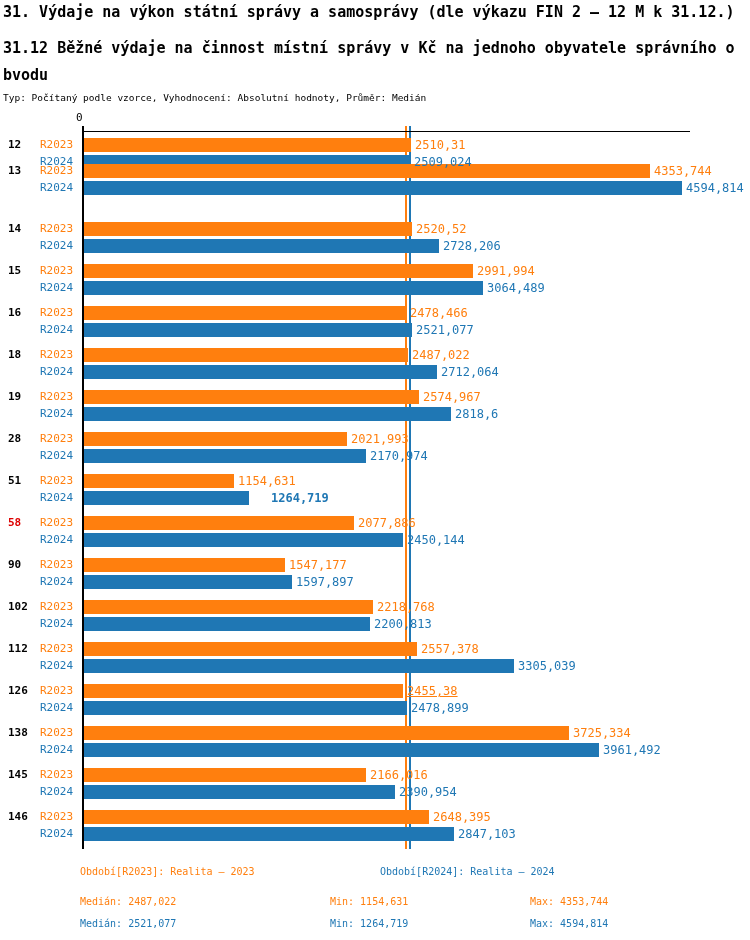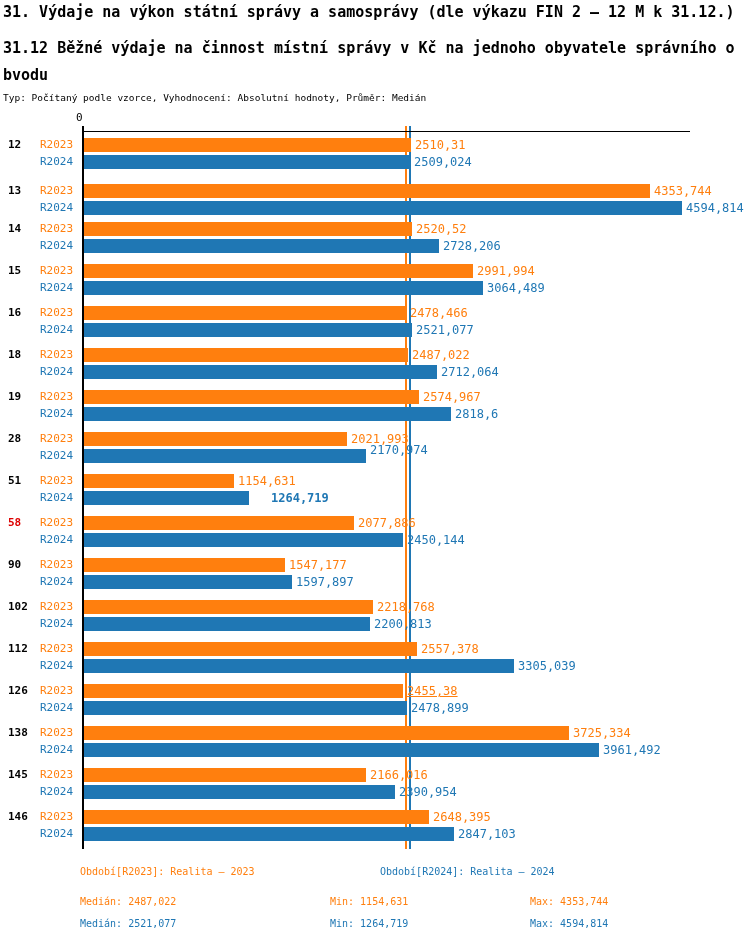--- a/index.html
+++ b/index.html
@@ -48,21 +48,21 @@
       <div class="median-line" style="left: 327px; background: rgb(31, 119, 180);"></div>
       <div class="bar-group" style="top: 7px;">
         <span class="cat-label">12</span>
         <span class="series-label" style="top: 0px; color: rgb(255, 127, 14);">R2023</span>
         <div class="bar" style="top: 0px; width: 327px; height: 14px; background: rgb(255, 127, 14);"></div>
         <span class="val-label" style="top: 0px; left: 333px; color: rgb(255, 127, 14);">2510,31</span>
         <span class="series-label" style="top: 17px; color: rgb(31, 119, 180);">R2024</span>
         <div class="bar" style="top: 17px; width: 326px; height: 14px; background: rgb(31, 119, 180);"></div>
         <span class="val-label" style="top: 17px; left: 332px; color: rgb(31, 119, 180);">2509,024</span>
       </div>
-      <div class="bar-group" style="top: 53px;">
+      <div class="bar-group" style="top: 33px;">
         <span class="cat-label">13</span>
         <span class="series-label" style="top: 0px; color: rgb(255, 127, 14);">R2023</span>
         <div class="bar" style="top: 0px; width: 566px; height: 14px; background: rgb(255, 127, 14);"></div>
         <span class="val-label" style="top: 0px; left: 572px; color: rgb(255, 127, 14);">4353,744</span>
         <span class="series-label" style="top: 17px; color: rgb(31, 119, 180);">R2024</span>
         <div class="bar" style="top: 17px; width: 598px; height: 14px; background: rgb(31, 119, 180);"></div>
         <span class="val-label" style="top: 17px; left: 604px; color: rgb(31, 119, 180);">4594,814</span>
       </div>
       <div class="bar-group" style="top: 91px;">
         <span class="cat-label">14</span>
@@ -109,21 +109,21 @@
         <div class="bar" style="top: 17px; width: 367px; height: 14px; background: rgb(31, 119, 180);"></div>
         <span class="val-label" style="top: 17px; left: 373px; color: rgb(31, 119, 180);">2818,6</span>
       </div>
       <div class="bar-group" style="top: 301px;">
         <span class="cat-label">28</span>
         <span class="series-label" style="top: 0px; color: rgb(255, 127, 14);">R2023</span>
         <div class="bar" style="top: 0px; width: 263px; height: 14px; background: rgb(255, 127, 14);"></div>
         <span class="val-label" style="top: 0px; left: 269px; color: rgb(255, 127, 14);">2021,993</span>
         <span class="series-label" style="top: 17px; color: rgb(31, 119, 180);">R2024</span>
         <div class="bar" style="top: 17px; width: 282px; height: 14px; background: rgb(31, 119, 180);"></div>
-        <span class="val-label" style="top: 11px; left: 288px; color: rgb(31, 119, 180);">2170,974</span>
+        <span class="val-label" style="top: 17px; left: 288px; color: rgb(31, 119, 180);">2170,974</span>
       </div>
       <div class="bar-group" style="top: 343px;">
         <span class="cat-label">51</span>
         <span class="series-label" style="top: 0px; color: rgb(255, 127, 14);">R2023</span>
         <div class="bar" style="top: 0px; width: 150px; height: 14px; background: rgb(255, 127, 14);"></div>
         <span class="val-label" style="top: 0px; left: 156px; color: rgb(255, 127, 14);">1154,631</span>
         <span class="series-label" style="top: 17px; color: rgb(31, 119, 180);">R2024</span>
         <div class="bar" style="top: 17px; width: 165px; height: 14px; background: rgb(31, 119, 180);"></div>
         <span class="val-label" style="top: 17px; left: 189px; color: rgb(31, 119, 180); font-weight: bold;">1264,719</span>
       </div>

